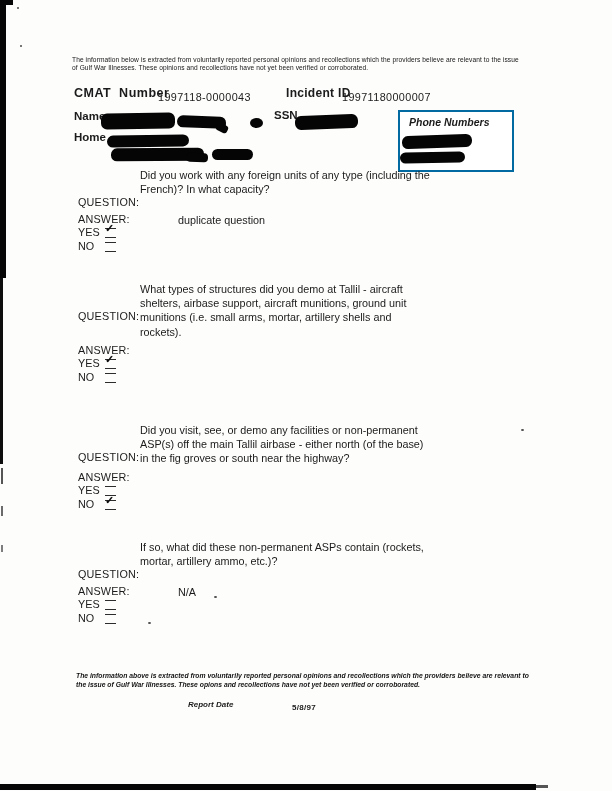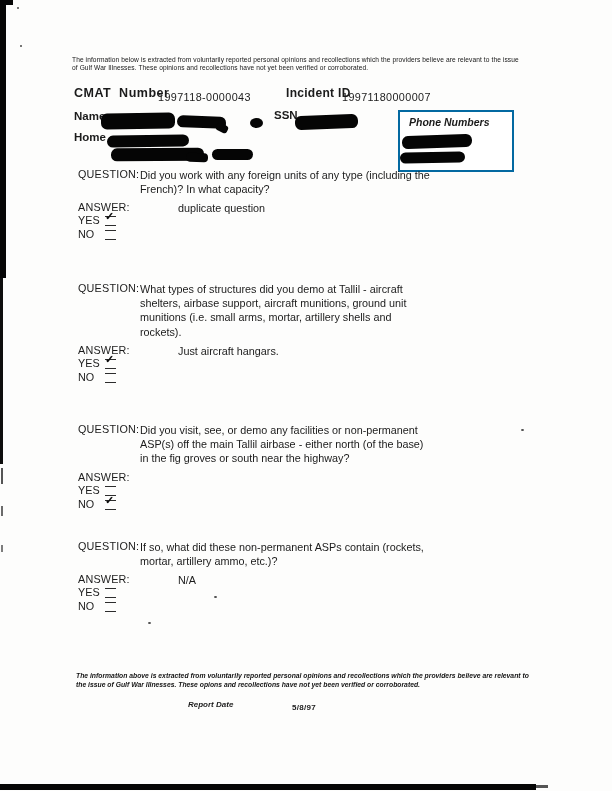--- a/index.html
+++ b/index.html
@@ -51,21 +51,21 @@
   .phone-label{position:absolute;left:9px;top:4px;font-size:10.5px;font-weight:bold;font-style:italic;}
   .r-ph1{left:2px;top:23px;width:70px;height:13px;transform:rotate(-2deg);}
   .r-ph2{left:0px;top:40px;width:65px;height:11px;transform:rotate(-1deg);}
 
   .qa{position:absolute;left:78px;width:410px;}
   .qa-1{top:168px;}
   .qa-2{top:282px;}
   .qa-3{top:423px;}
   .qa-4{top:540px;}
   .q-row{display:flex;align-items:flex-start;}
-  .q-label{flex:0 0 62px;font-size:10.8px;letter-spacing:0.2px;}
+  .q-label{flex:0 0 62px;font-size:10.8px;letter-spacing:0.2px;margin-top:28px;}
   .q-text{width:330px;font-size:10.8px;line-height:14.2px;white-space:pre-line;}
   .a-area{position:relative;margin-top:5px;height:52px;}
   .a-label{position:absolute;left:0;top:0;font-size:10.8px;letter-spacing:0.2px;}
   .a-text{position:absolute;left:100px;top:0;width:280px;font-size:10.8px;line-height:14.2px;white-space:pre-line;}
   .yn{position:absolute;left:0;font-size:10.8px;display:flex;align-items:flex-end;}
   .yn-yes{top:13px;}
   .yn-no{top:27px;}
   .yn-label{width:27px;}
   .checkbox{
     display:inline-block;width:11px;height:8px;position:relative;
@@ -156,21 +156,20 @@
   <div class="qa qa-2">
     <div class="q-row">
       <span class="q-label">QUESTION:</span>
       <span class="q-text">What types of structures did you demo at Tallil - aircraft
 shelters, airbase support, aircraft munitions, ground unit
 munitions (i.e. small arms, mortar, artillery shells and
 rockets).</span>
     </div>
     <div class="a-area">
       <span class="a-label">ANSWER:</span>
-      <span class="a-text">Just aircraft hangars.</span>
       <div class="yn yn-yes">
         <span class="yn-label">YES</span>
         <span class="checkbox checked">
             <span class="check">✓</span>
           </span>
       </div>
       <div class="yn yn-no">
         <span class="yn-label">NO</span>
         <span class="checkbox"></span>
       </div>

